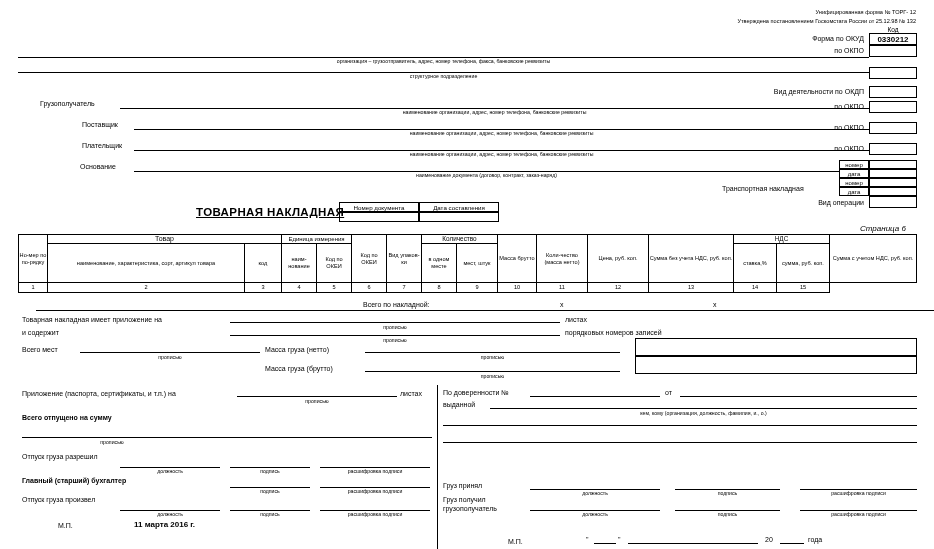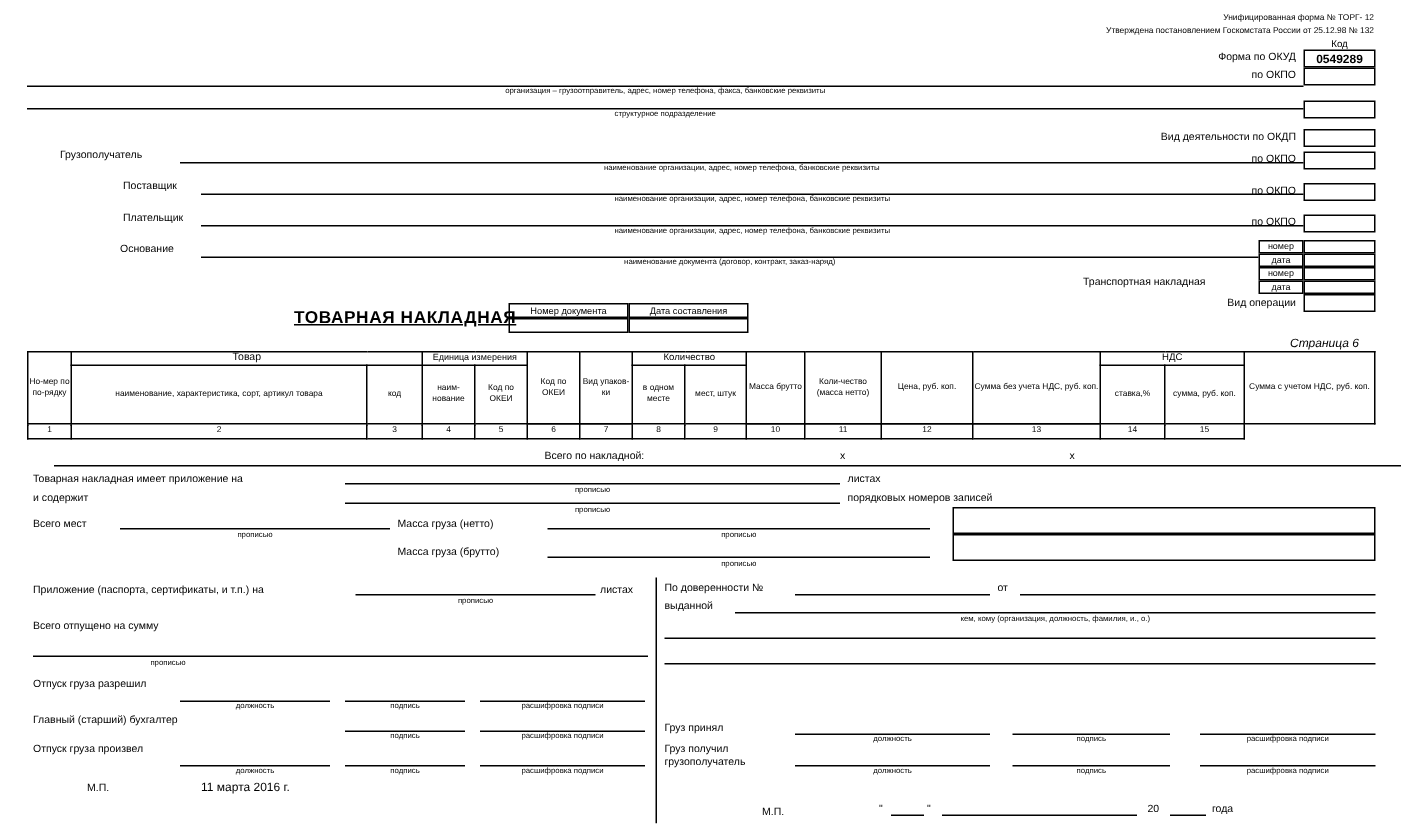--- a/index.html
+++ b/index.html
@@ -10,21 +10,21 @@
     color:#000;
     font-size:7px;
     position:relative;
     overflow:hidden;
   }
   .doc{position:absolute;left:0;top:0;width:934px;height:549px;}
   .abs{position:absolute;}
   .line{position:absolute;border-bottom:1px solid #000;height:0;}
   .cap{position:absolute;font-size:5.2px;text-align:center;color:#000;}
   .lbl{position:absolute;font-size:7px;}
-  .lbl-b{position:absolute;font-size:7px;font-weight:normal;}
+  .lbl-b{position:absolute;font-size:7px;font-weight:bold;}
   .box{position:absolute;border:1px solid #000;box-sizing:border-box;}
   .okud-label{position:absolute;font-size:7px;text-align:right;}
   table.grid{border-collapse:collapse;position:absolute;}
   table.grid td{border:1px solid #000;font-size:5.6px;text-align:center;vertical-align:middle;padding:0;line-height:7px;}
   .title{font-size:11.5px;font-weight:bold;letter-spacing:.4px;}
   .page-num{position:absolute;font-size:8px;font-style:italic;}
   .thickbox{position:absolute;border:1.6px solid #000;box-sizing:border-box;}
   .vline{position:absolute;border-left:1px solid #000;width:0;}
 </style>
 </head>
@@ -32,21 +32,21 @@
 
 <div class="doc">
 
   <div class="abs" style="right:18px;top:8px;text-align:right;font-size:5.6px;line-height:8.5px;">
     <div>Унифицированная форма № ТОРГ- 12</div>
     <div>Утверждена постановлением Госкомстата России от 25.12.98 № 132</div>
   </div>
 
   <div class="abs" style="left:869px;top:26px;width:48px;text-align:center;font-size:6.5px;">Код</div>
   <div class="box" style="left:869px;top:33px;width:48px;height:12px;">
-    <div style="text-align:center;font-size:8px;font-weight:bold;line-height:12px;">0549289</div>
+    <div style="text-align:center;font-size:8px;font-weight:bold;line-height:12px;">0330212</div>
   </div>
   <div class="okud-label" style="left:740px;top:35px;width:124px;font-size:7px;">Форма по ОКУД</div>
 
   <div class="box" style="left:869px;top:45px;width:48px;height:12px;"></div>
   <div class="okud-label" style="left:740px;top:47px;width:124px;font-size:7px;">по ОКПО</div>
 
   <div class="line" style="left:18px;top:57px;width:851px;"></div>
   <div class="cap" style="left:18px;top:58px;width:851px;">организация – грузоотправитель, адрес, номер телефона, факса, банковские реквизиты</div>
 
   <div class="box" style="left:869px;top:67px;width:48px;height:12px;"></div>

